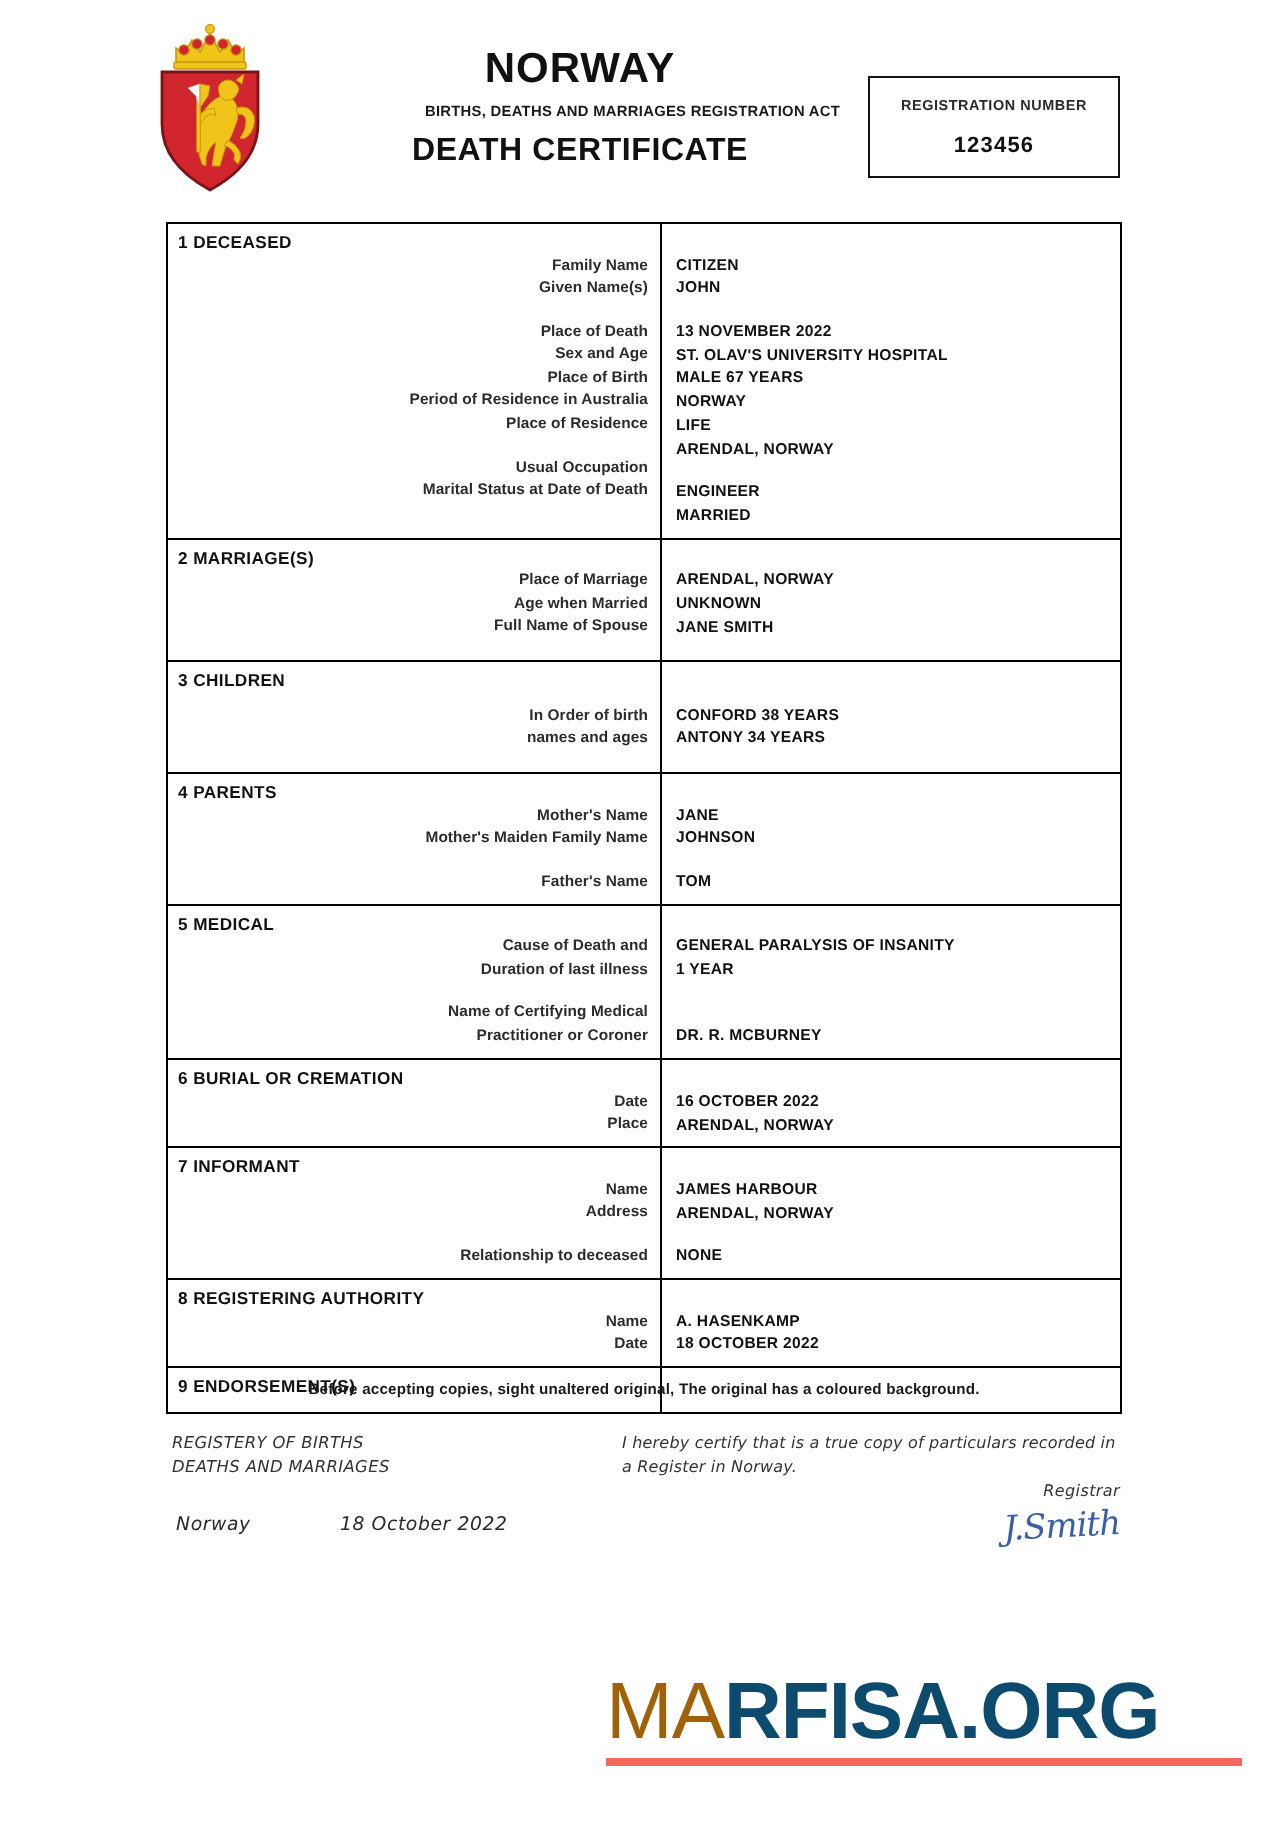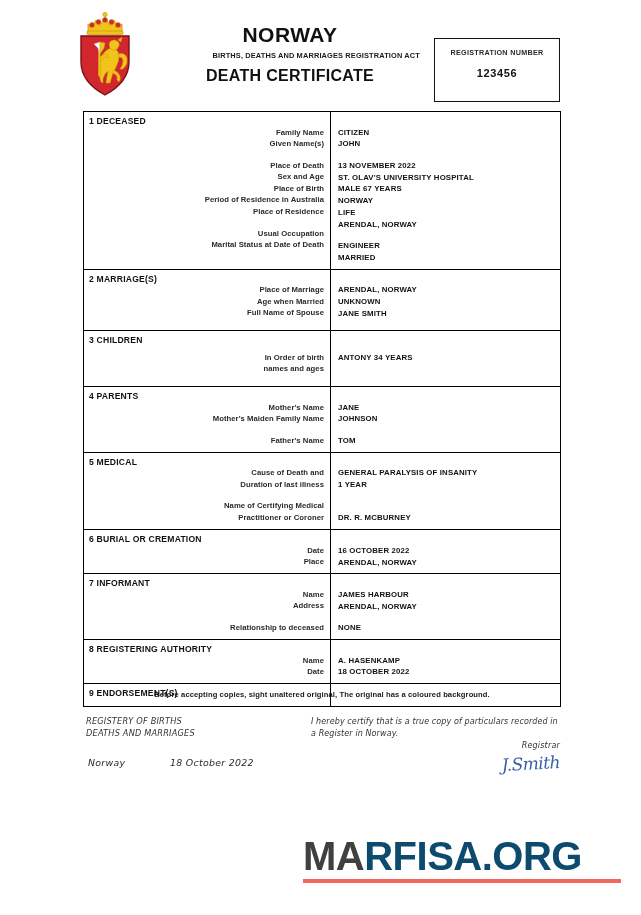--- a/index.html
+++ b/index.html
@@ -50,21 +50,21 @@
   .doc-type {
     font-size: 16px;
     font-weight: bold;
     letter-spacing: 0.3px;
     margin-top: 7px;
     color: #111;
   }
   .regbox {
     position: absolute;
     left: 434px; top: 38px;
-    width: 126px; height: 64px;
+    width: 126px; height: 51px;
     border: 1.6px solid #111;
     text-align: center;
   }
   .regbox-label {
     font-size: 7.2px;
     font-weight: bold;
     letter-spacing: 0.3px;
     margin-top: 9px;
     color: #2a2a2a;
   }
@@ -205,21 +205,21 @@
     position: absolute;
     left: 303px; top: 836px;
     width: 318px;
   }
   .wm-text {
     font-size: 40px;
     letter-spacing: -0.5px;
     line-height: 1;
     white-space: nowrap;
   }
-  .wm-light { color: #404040; font-weight: 700; }
+  .wm-light { color: #a16207; font-weight: 400; }
   .wm-bold  { color: #0c4a6e; font-weight: 700; }
   .wm-rule {
     margin-top: 3px;
     height: 4px;
     width: 318px;
     background: #f2685e;
   }
 </style>
 </head>
 <body>
@@ -332,20 +332,21 @@
     <div class="sec-left">
       <div class="sec-title">3 CHILDREN</div>
       <div class="sp-sm"></div>
       <div class="lbl">In Order of birth</div>
       <div class="lbl">names and ages</div>
       <div class="sp-sm"></div>
     </div>
     <div class="sec-right">
       <div class="sec-title" style="visibility:hidden">.</div>
       <div class="sp-sm"></div>
+      <div class="val">CONFORD 38 YEARS</div>
       <div class="val">ANTONY 34 YEARS</div>
     </div>
   </div>
 
   <div class="sec">
     <div class="sec-left">
       <div class="sec-title">4 PARENTS</div>
       <div class="lbl">Mother's Name</div>
       <div class="lbl">Mother's Maiden Family Name</div>
       <div class="sp"></div>

